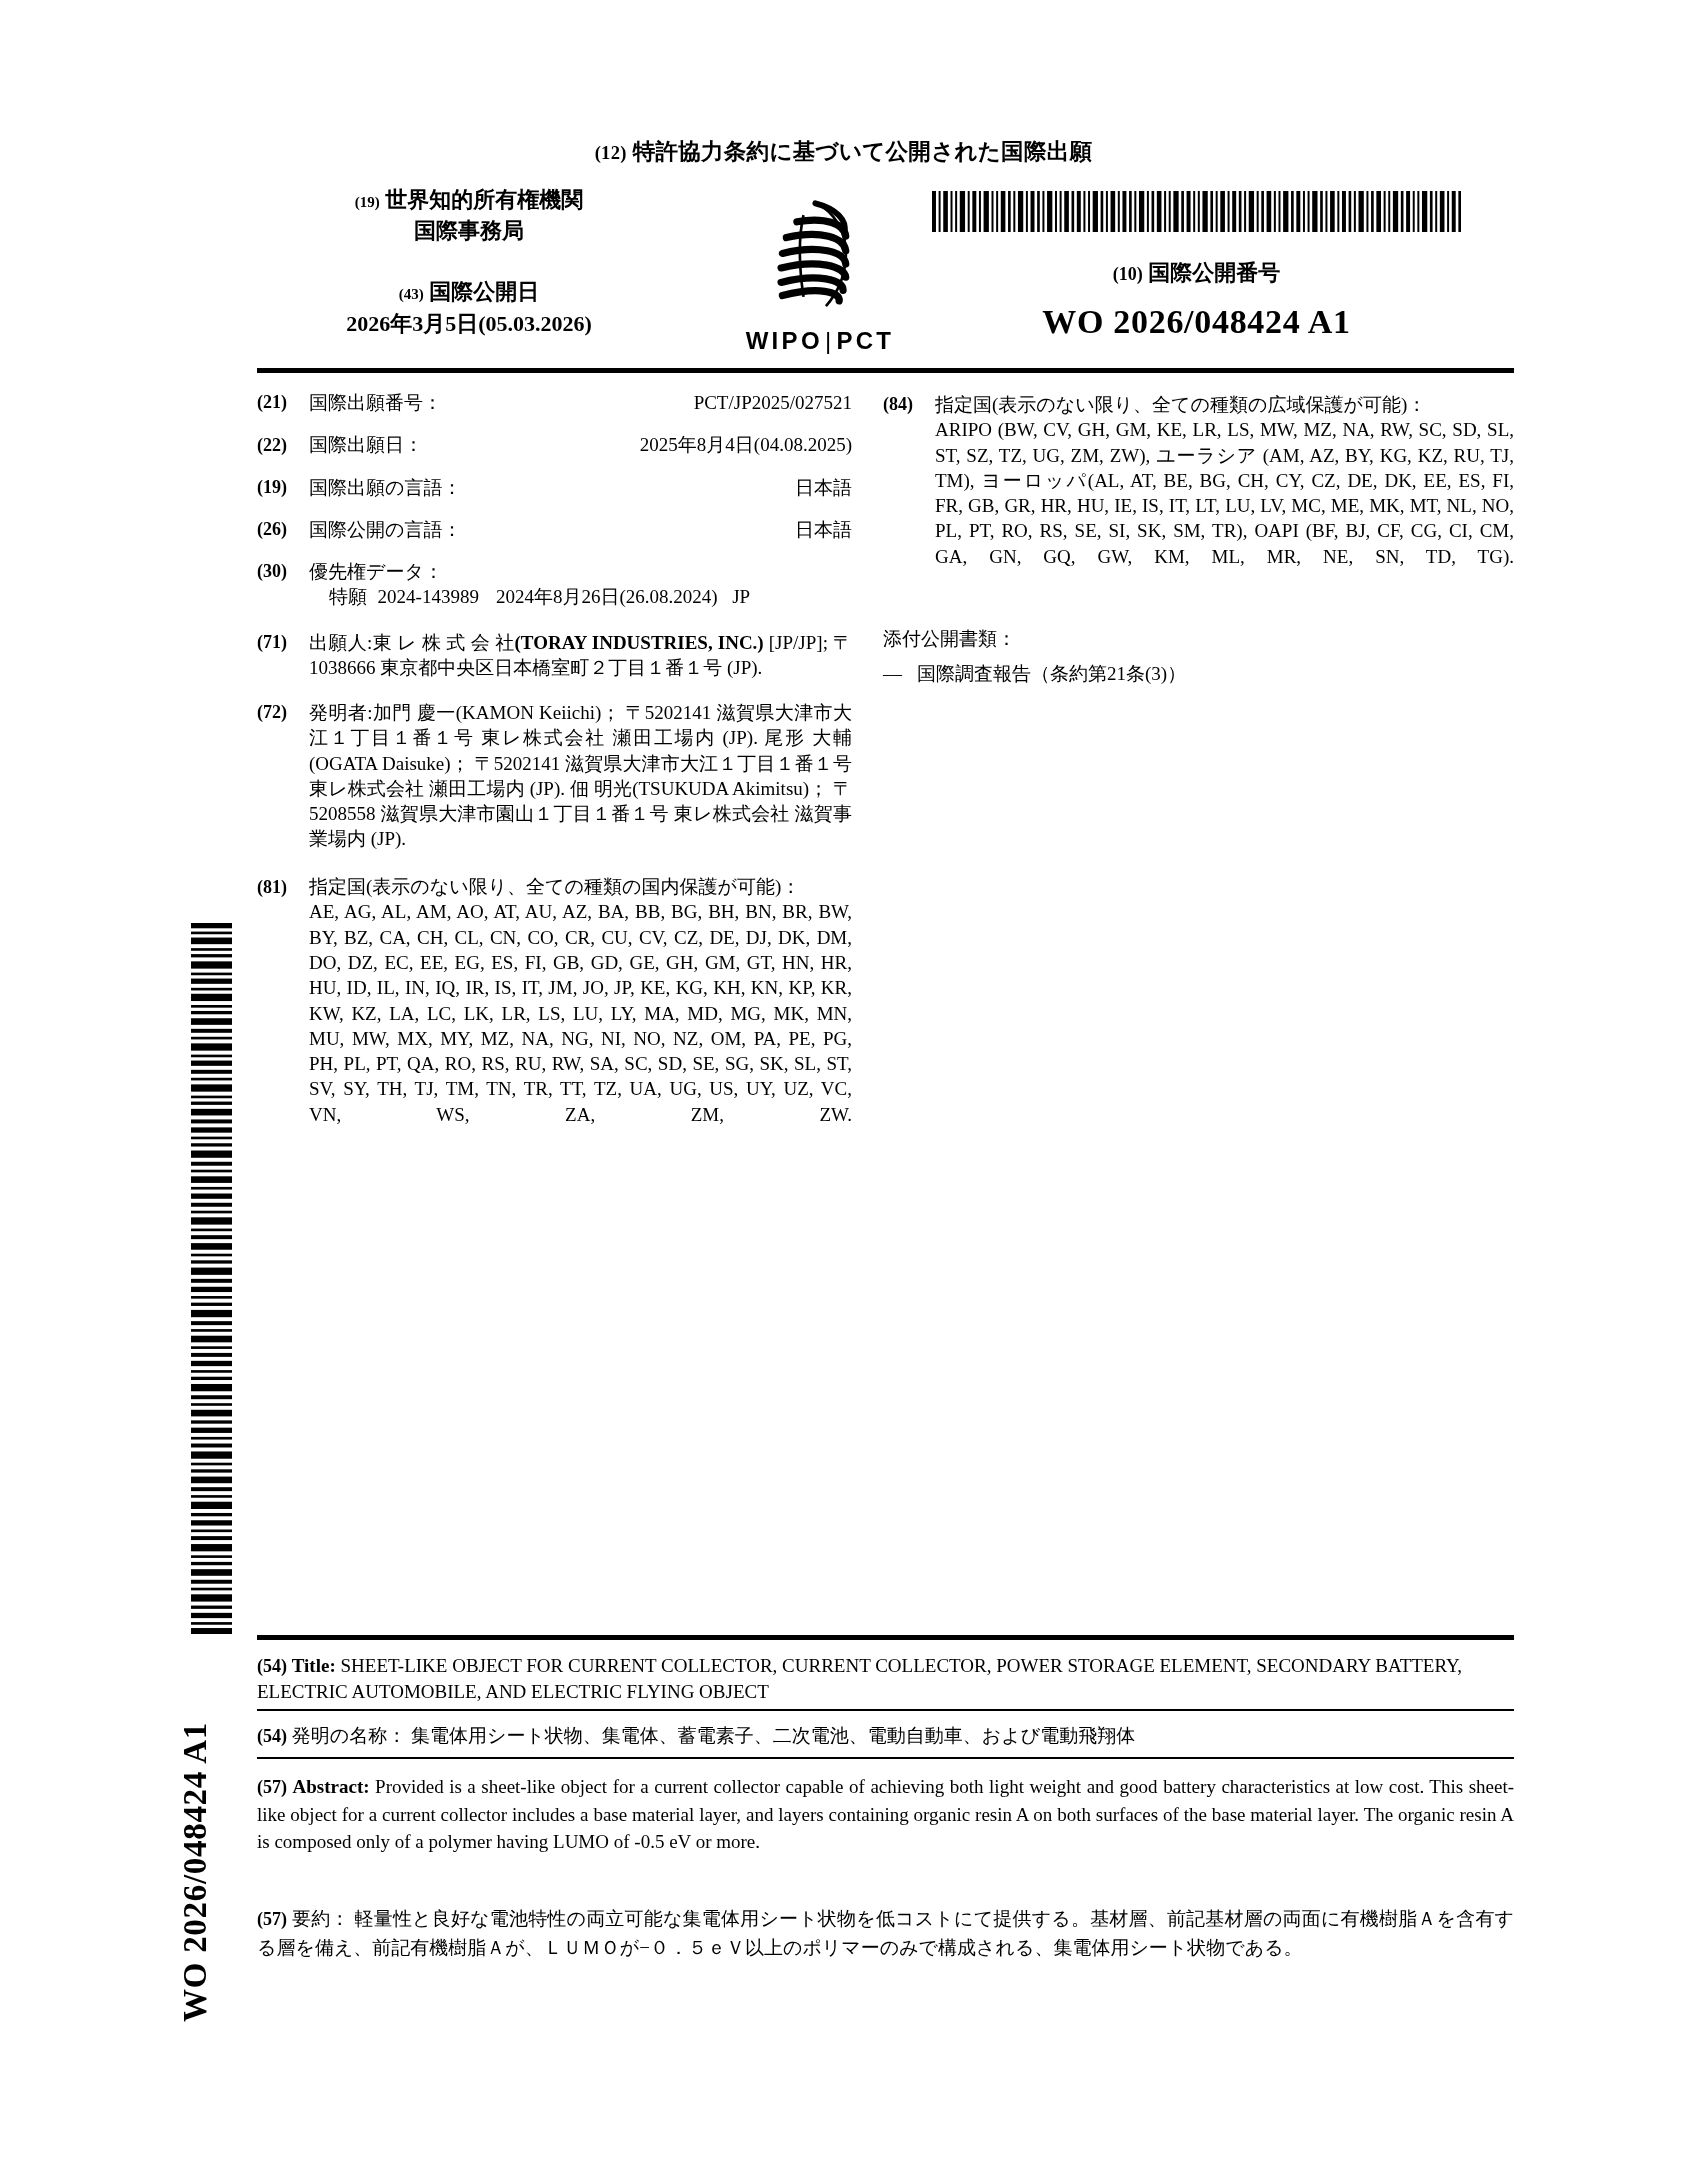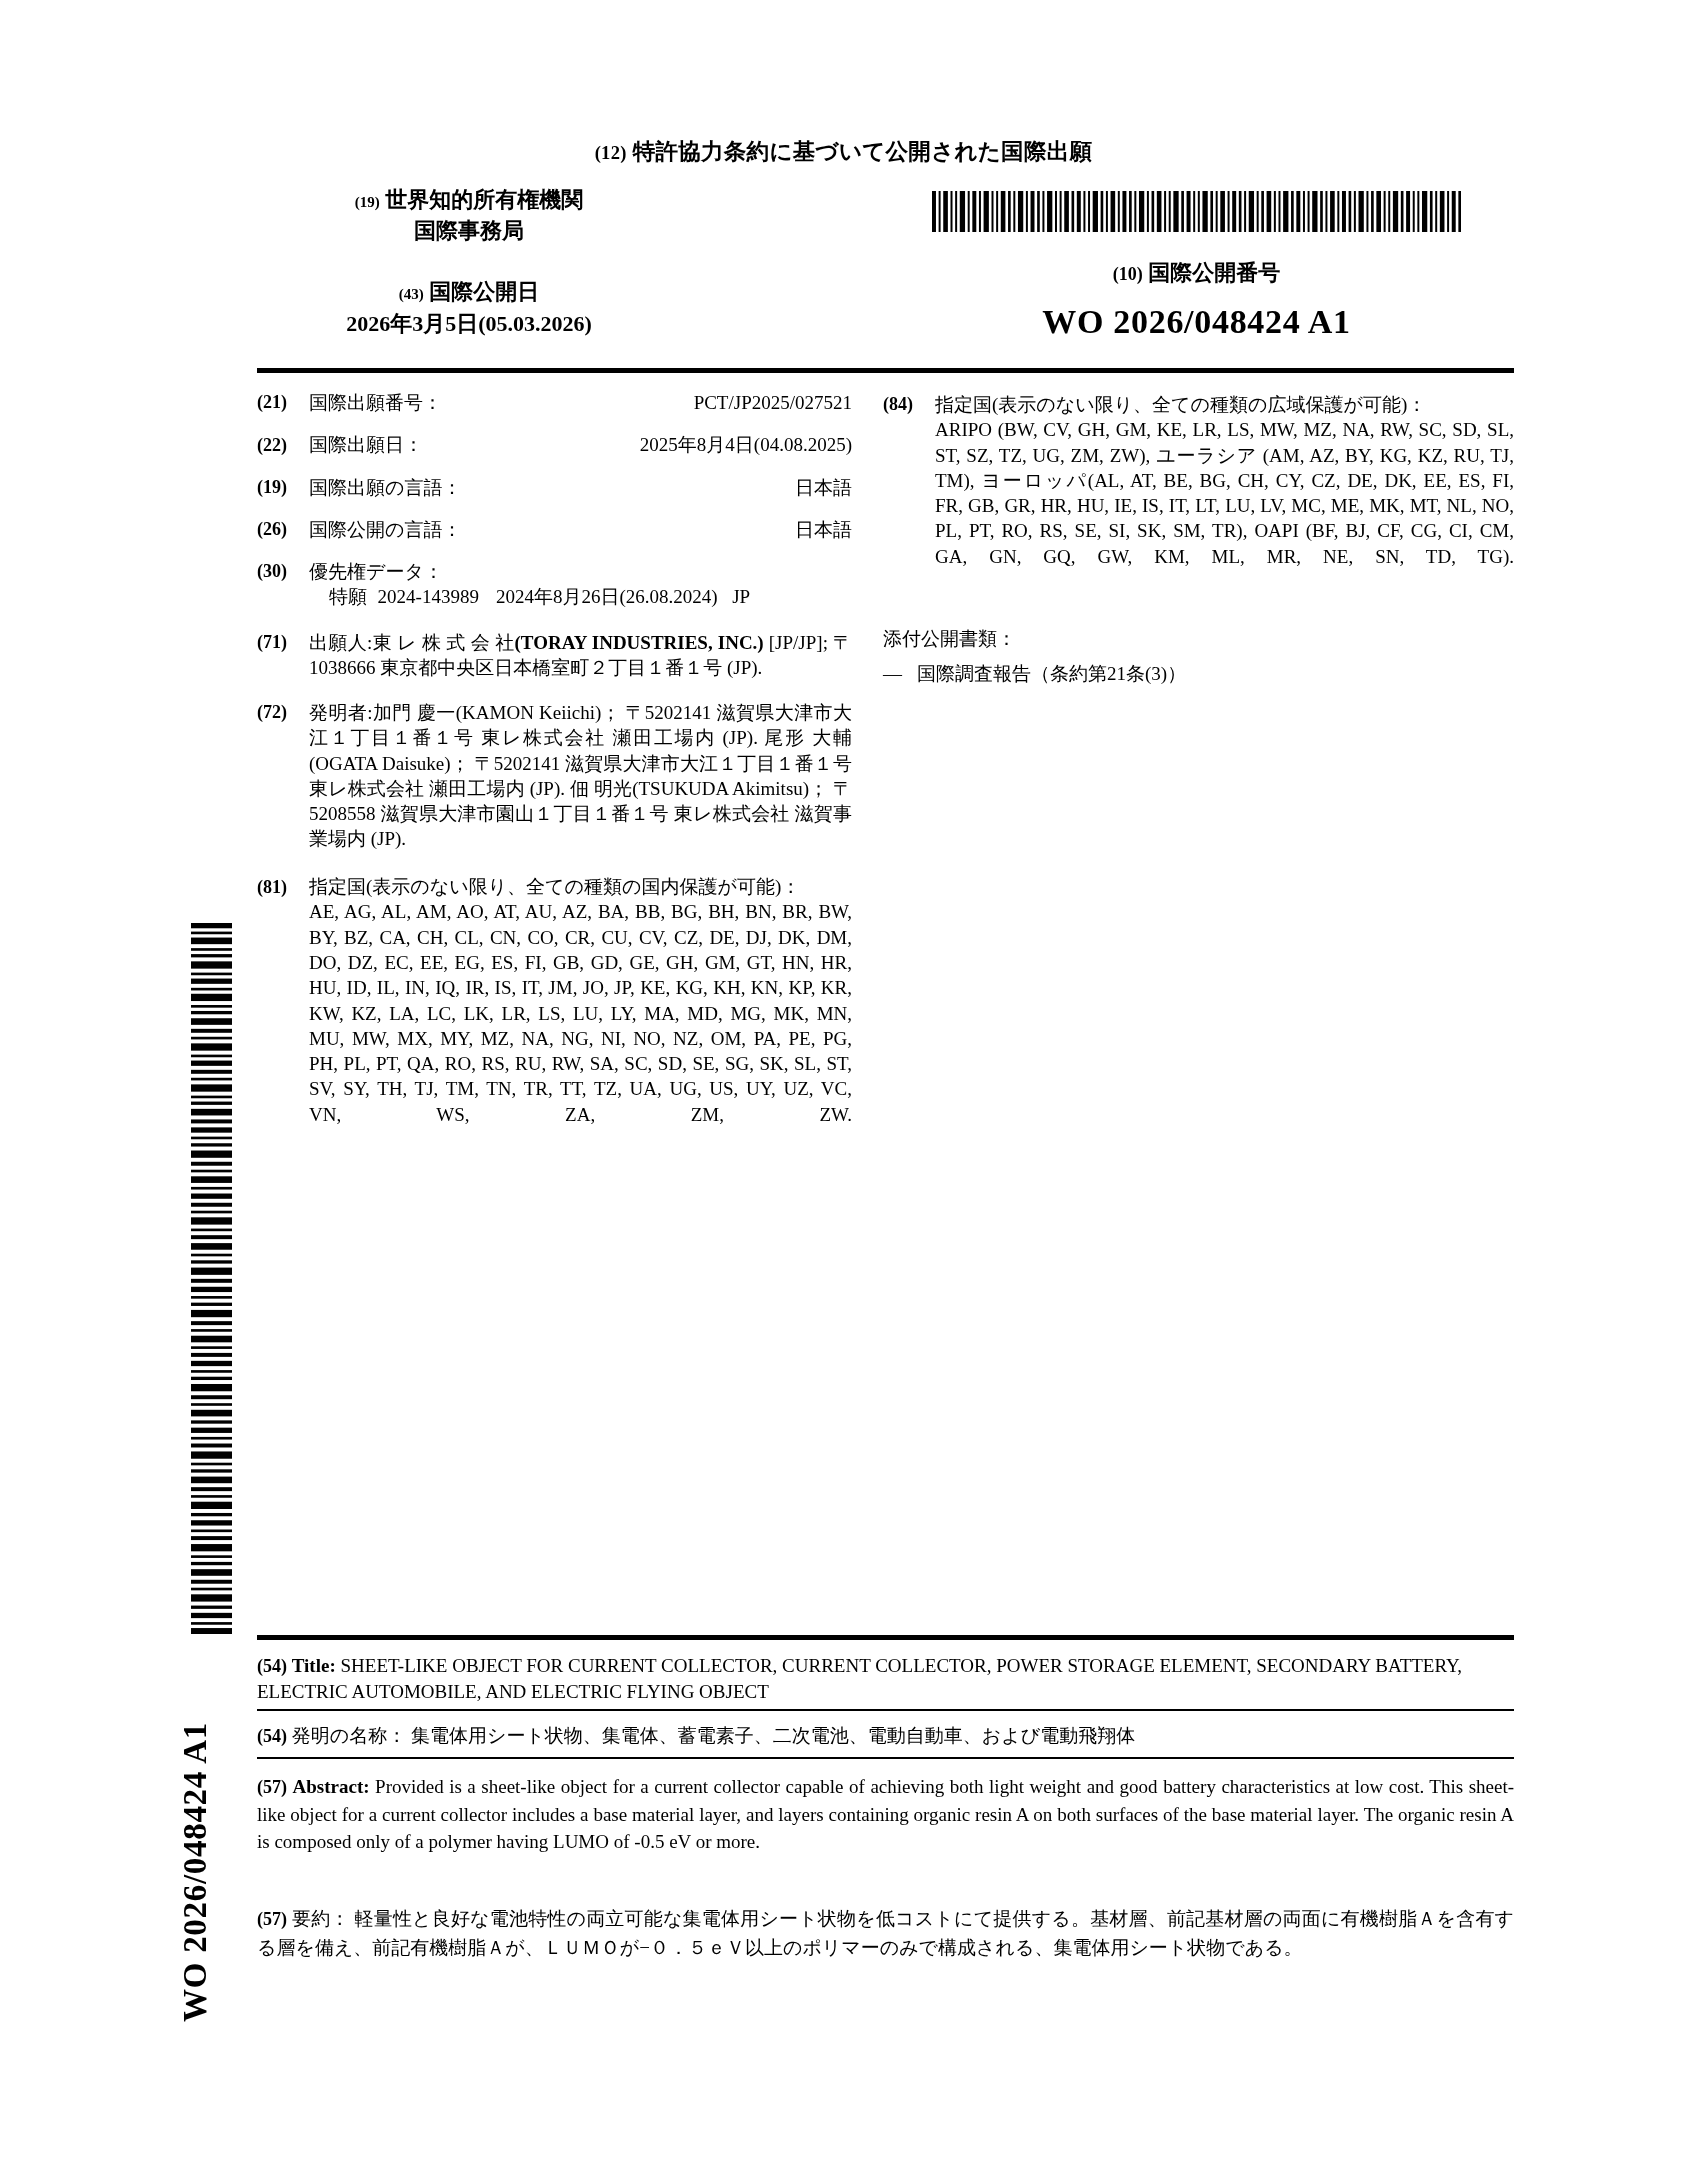--- a/index.html
+++ b/index.html
@@ -134,20 +134,44 @@
       <span>世界知的所有権機関</span>
     </div>
     <div>国際事務局</div>
     <div class="blk43">
       <span class="num">(43)</span>
       <span>国際公開日</span>
     </div>
     <div>2026年3月5日(05.03.2026)</div>
   </div>
 
+  <div class="wipo">
+    <div class="wipo-globe">
+      <svg viewBox="0 0 190 185" width="126" height="122" aria-hidden="true">
+        <g fill="none" stroke="#000" stroke-width="9" stroke-linecap="round">
+          <path d="M88 8 C120 16 136 34 132 52"></path>
+        </g>
+        <g fill="none" stroke="#000" stroke-width="11" stroke-linecap="round">
+          <path d="M60 36 C104 28 132 40 134 58"></path>
+          <path d="M44 60 C96 48 132 60 134 80"></path>
+          <path d="M38 84 C94 70 132 82 134 100"></path>
+          <path d="M36 106 C92 92 132 104 134 120"></path>
+          <path d="M36 128 C92 114 130 124 130 140"></path>
+          <path d="M38 148 C92 134 126 142 124 156"></path>
+        </g>
+        <g fill="none" stroke="#000" stroke-width="4">
+          <path d="M100 14 C126 34 136 62 134 92 C132 122 120 146 104 164"></path>
+          <path d="M70 26 C64 52 62 96 70 150"></path>
+        </g>
+      </svg>
+    </div>
+    <div class="wipo-word">
+      <span>WIPO</span><span class="bar">|</span><span>PCT</span>
+    </div>
+  </div>
 
   <div class="barcode-top">
     <svg class="bars" viewBox="0 0 800 62" preserveAspectRatio="none" aria-hidden="true">
       <g fill="#000">
         <rect x="0" y="0" width="6" height="62"></rect>
           <rect x="10" y="0" width="3" height="62"></rect>
         <rect x="17" y="0" width="7" height="62"></rect>
           <rect x="28" y="0" width="3" height="62"></rect>
         <rect x="35" y="0" width="3" height="62"></rect>
           <rect x="42" y="0" width="8" height="62"></rect>

